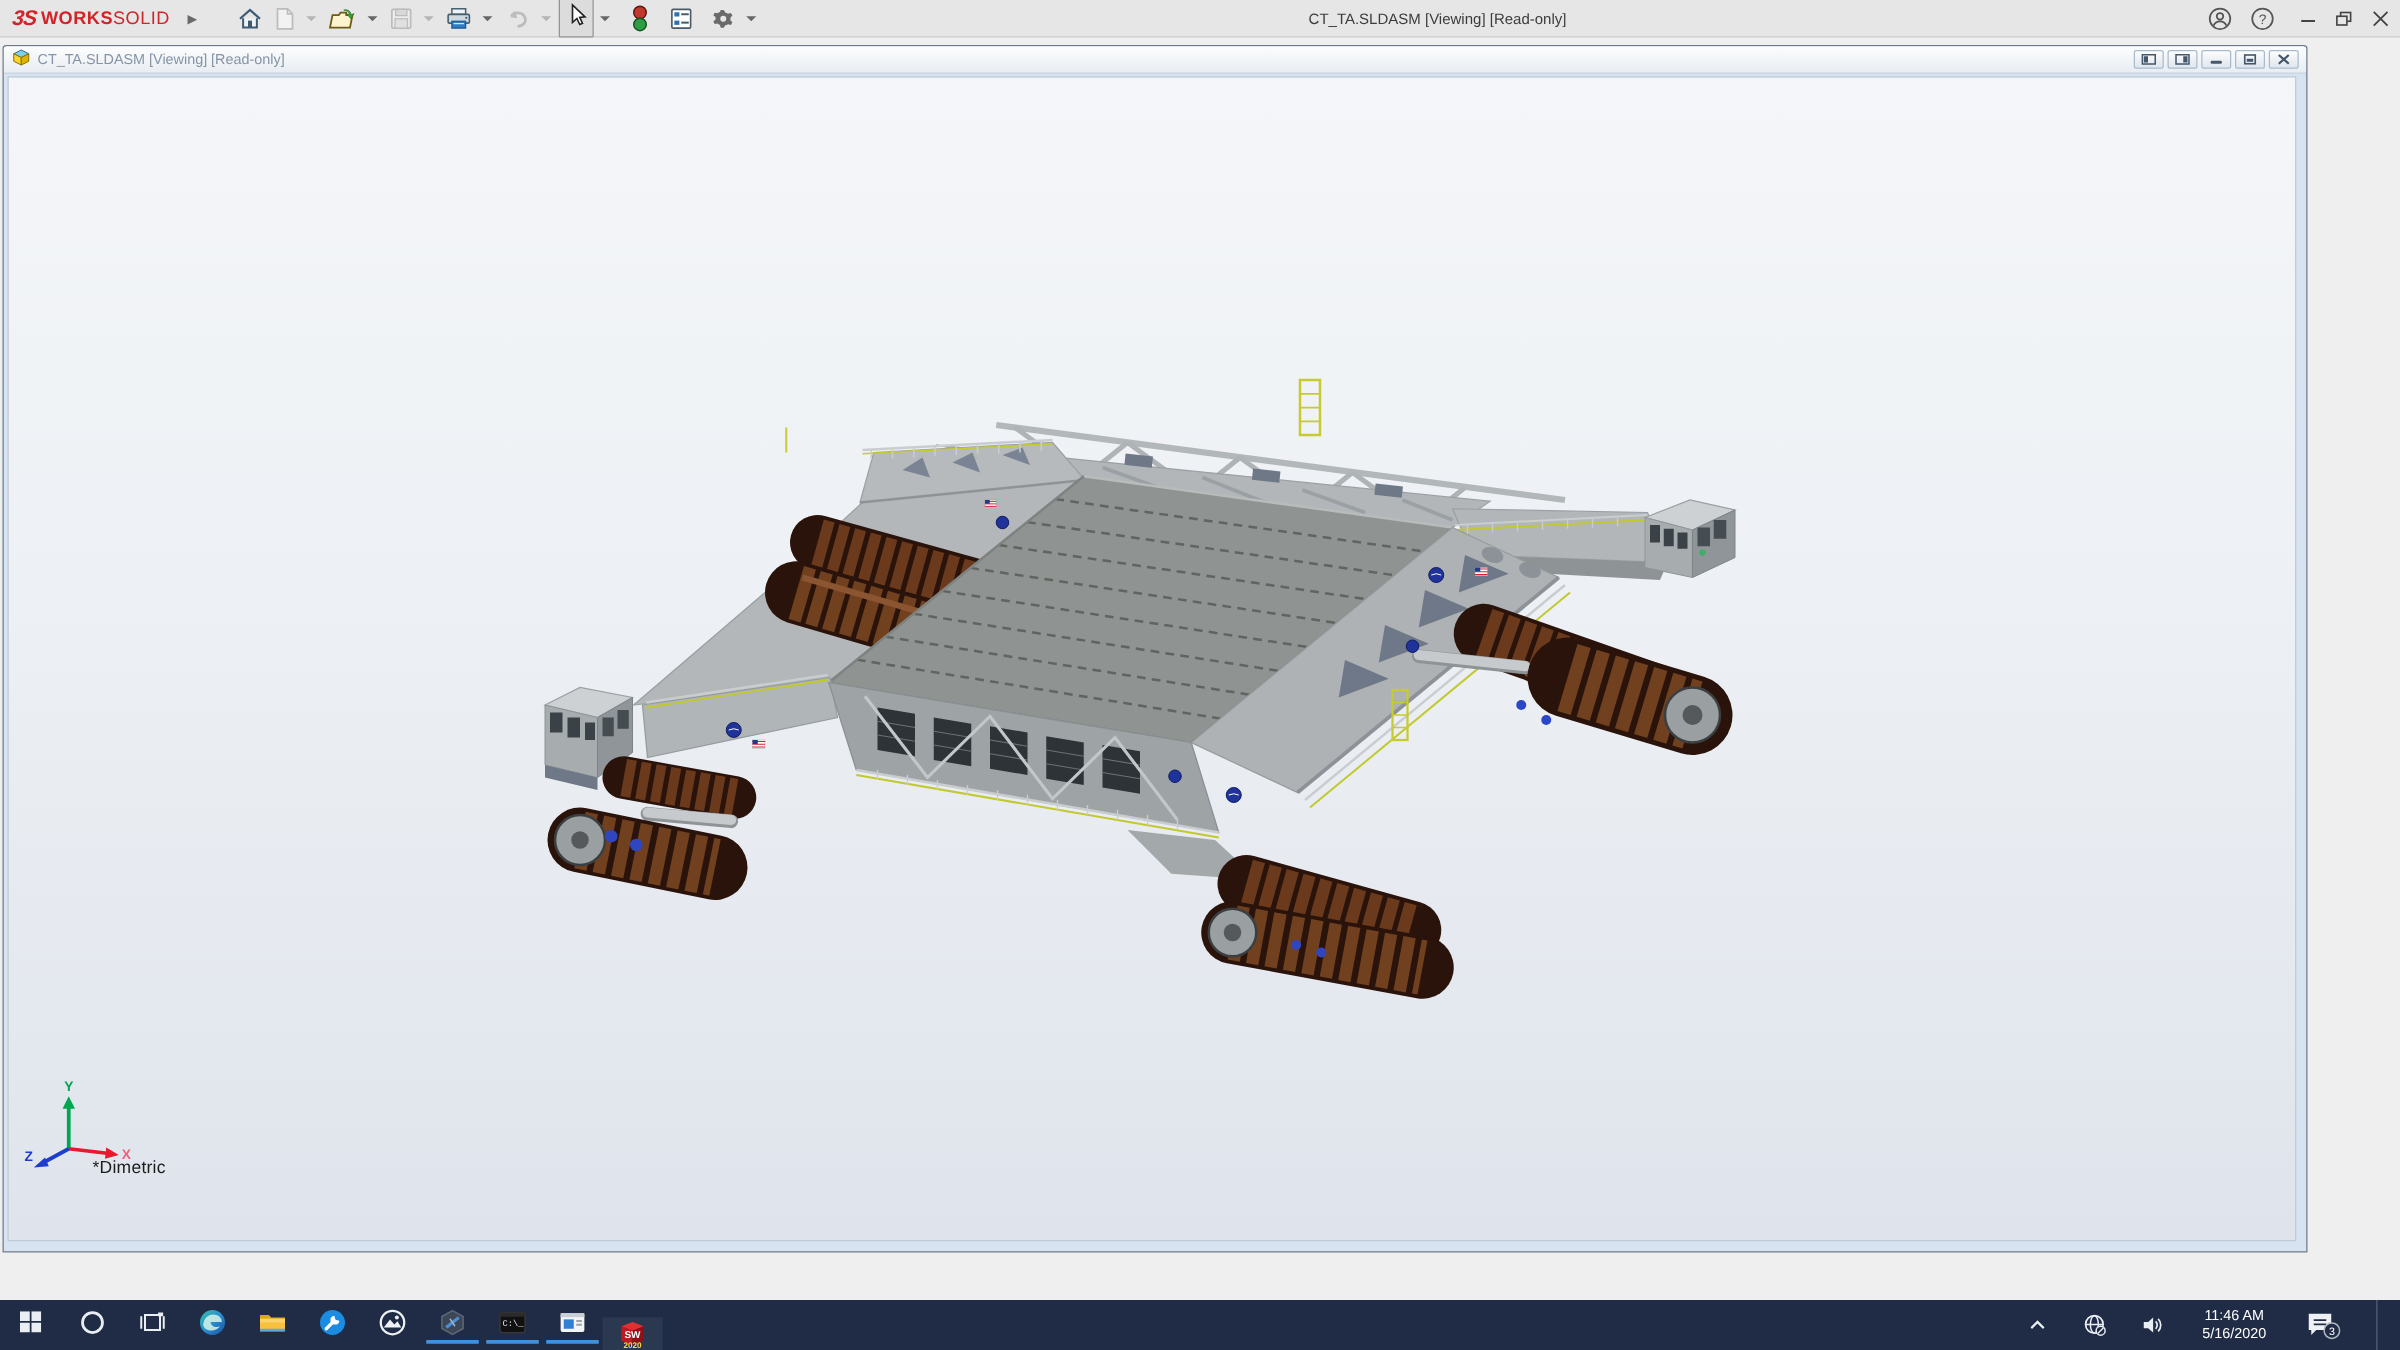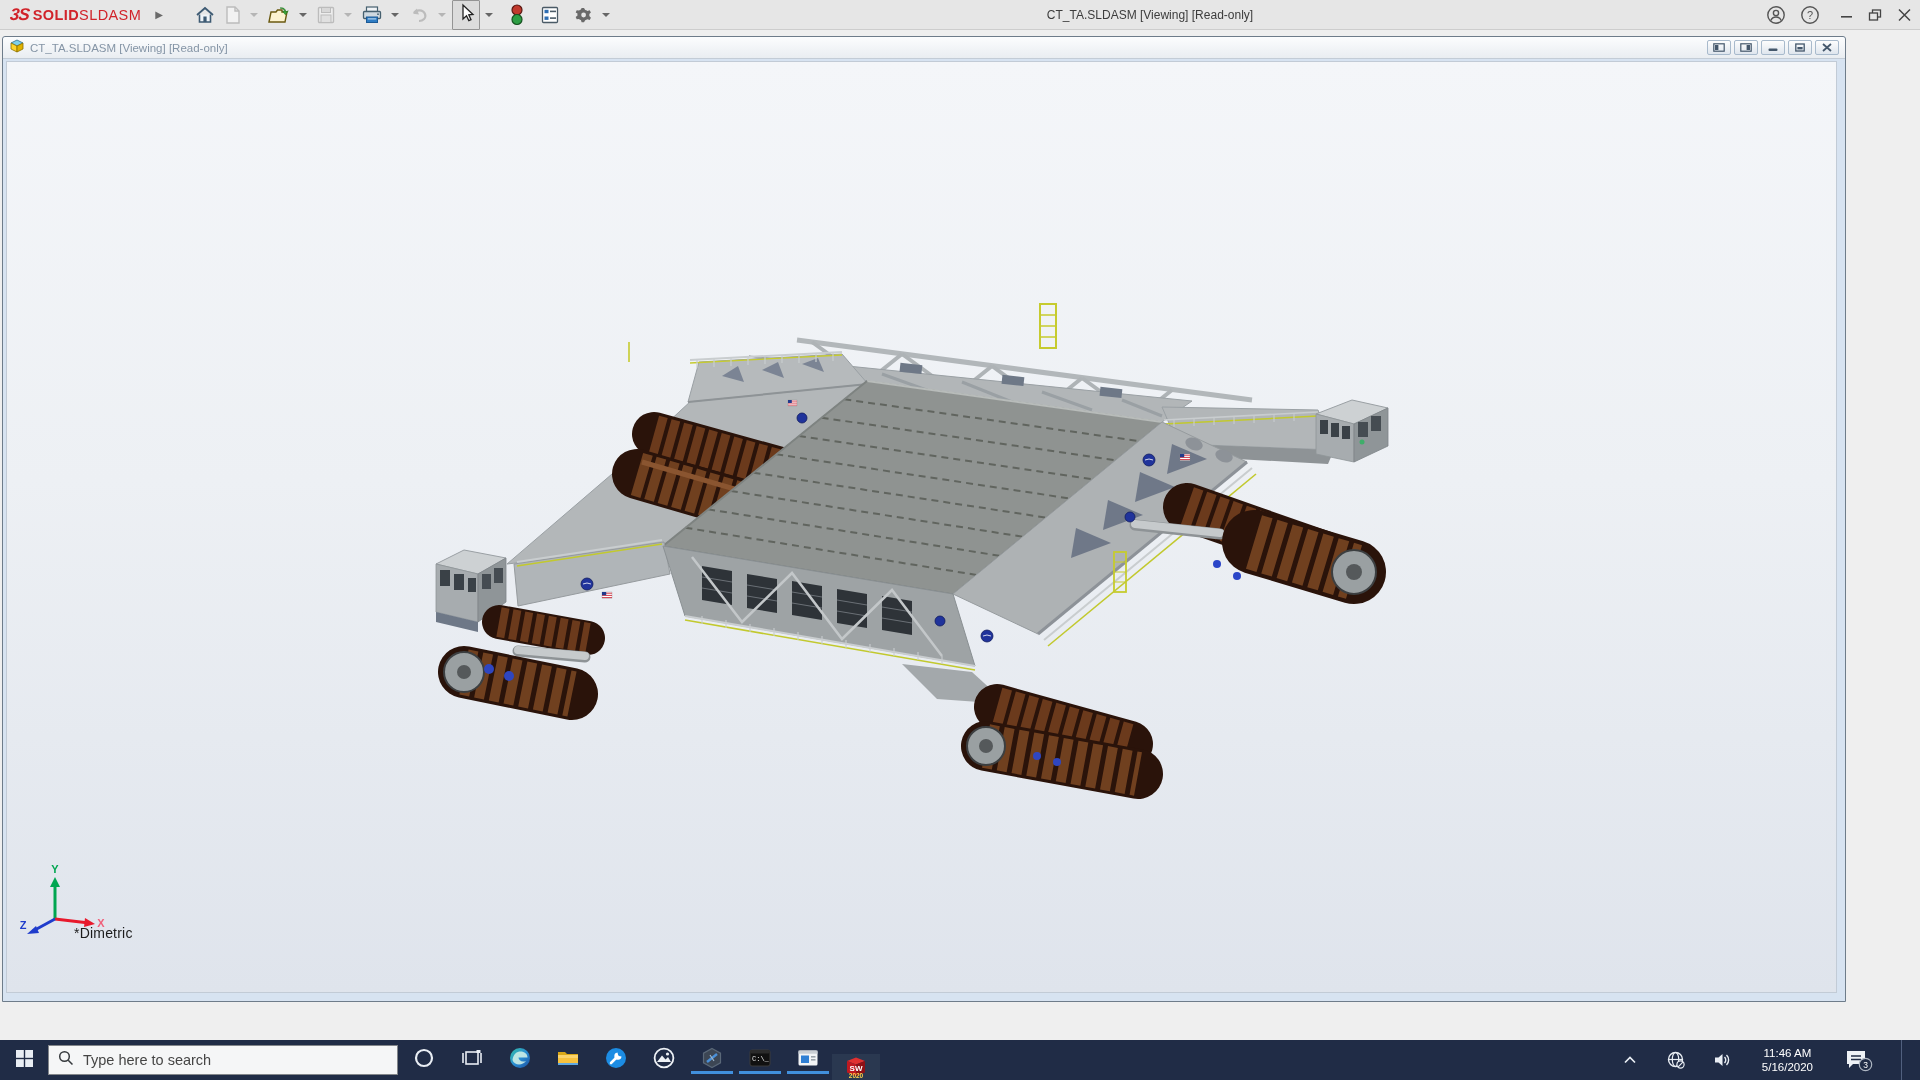--- a/index.html
+++ b/index.html
@@ -66,21 +66,21 @@
   .mono{font-family:"Liberation Mono",monospace;}
 </style>
 </head>
 <body>
 
 <div class="screen">
 
   <div class="titlebar">
     <div class="brand">
       <span class="brand-mark">3S</span>
-      <span class="brand-text"><span class="b">SOLID</span><span>SLDASM</span></span>
+      <span class="brand-text"><span class="b">WORKS</span><span>SOLID</span></span>
       <span class="brand-arrow">▶</span>
     </div>
 
     <div class="tools">
       <span class="tbtn">
         <span>
             <svg width="22" height="20" viewBox="0 0 22 20">
               <path d="M3 10 L11 3 L19 10" fill="none" stroke="#3d5a73" stroke-width="1.8"></path>
               <path d="M5.5 9.5 V17 H16.5 V9.5" fill="#eef3f7" stroke="#3d5a73" stroke-width="1.6"></path>
               <rect x="9.4" y="11.5" width="3.2" height="5.5" fill="#3d5a73"></rect>
@@ -466,27 +466,20 @@
 
   <div class="taskbar">
     <div class="tk-start">
       <span><svg width="17" height="17" viewBox="0 0 17 17">
             <rect x="0" y="0" width="7.8" height="7.8" fill="#e9eef4"></rect>
             <rect x="9.2" y="0" width="7.8" height="7.8" fill="#e9eef4"></rect>
             <rect x="0" y="9.2" width="7.8" height="7.8" fill="#e9eef4"></rect>
             <rect x="9.2" y="9.2" width="7.8" height="7.8" fill="#e9eef4"></rect>
           </svg></span>
     </div>
-    <div class="tk-search">
-      <span><svg width="16" height="16" viewBox="0 0 16 16">
-            <circle cx="6.5" cy="6.5" r="4.8" fill="none" stroke="#35393d" stroke-width="1.5"></circle>
-            <path d="M10.2 10.2 L14.5 14.5" stroke="#35393d" stroke-width="1.5"></path>
-          </svg></span>
-      <input type="text" placeholder="Type here to search" style="">
-    </div>
     <div class="tk-apps">
       <div class="tk-app">
         <span><svg width="22" height="22" viewBox="0 0 22 22">
               <circle cx="11" cy="11" r="8" fill="none" stroke="#e9eef4" stroke-width="2.2"></circle>
             </svg></span>
       </div>
       <div class="tk-app">
         <span><svg width="22" height="22" viewBox="0 0 22 22">
               <rect x="5" y="5" width="12" height="12" fill="none" stroke="#e9eef4" stroke-width="1.6"></rect>
               <path d="M2 6 V16 M20 6 V16" stroke="#e9eef4" stroke-width="1.6"></path>

